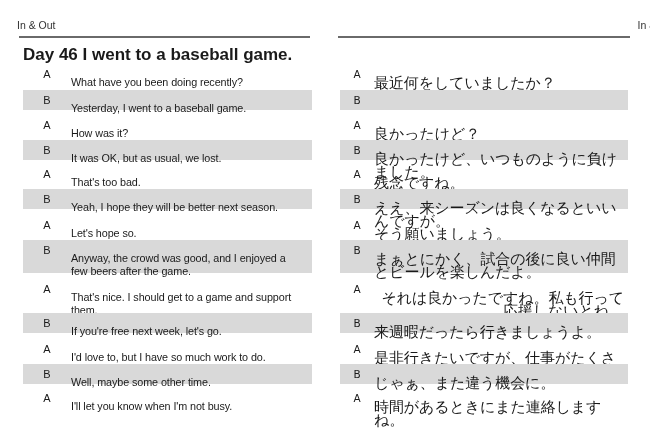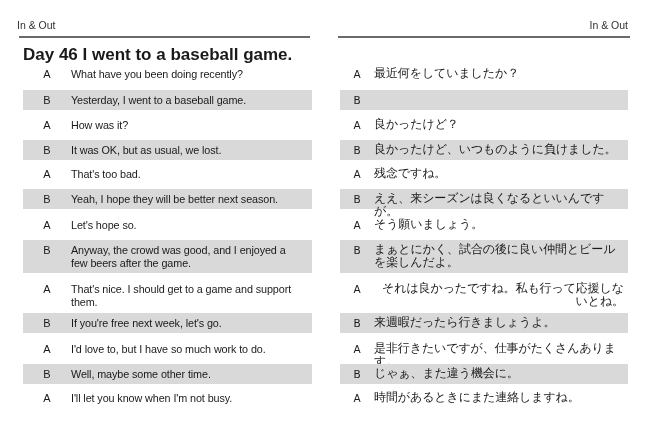--- a/index.html
+++ b/index.html
@@ -1,38 +1,38 @@
 <!DOCTYPE html>
 <html><head>
 <meta charset="utf-8">
 <style>
   html, body { margin:0; padding:0; background:#ffffff; }
   body { width:650px; height:448px; position:relative; overflow:hidden;
          font-family:"Liberation Sans", sans-serif; color:#1a1a1a; }
-  .page { position:absolute; top:0; height:388px; }
+  .page { position:absolute; top:0; height:388px;padding-left:48px; }
   .page.left { left:0; width:325px; }
   .page.right { left:325px; width:325px; }
   .running-head { position:absolute; top:19px; font-size:10.5px; color:#333; }
   .left .running-head { left:17px; }
   .right .running-head { right:22px; }
   .rule { position:absolute; top:36px; height:2px; background:#6a6a6a; }
   .left .rule { left:19px; width:291px; }
   .right .rule { left:13px; width:292px; }
   .title { position:absolute; top:45px; font-size:17px; font-weight:bold; }
   .left .title { left:23px; }
   .right .title { left:13px; font-weight:normal; font-family:"DejaVu Sans", sans-serif; font-size:12px; }
   .row { position:absolute; display:flex; align-items:flex-start; box-sizing:border-box; padding-top:4px; }
   .left .row { left:23px; width:289px; }
   .right .row { left:15px; width:288px; }
   .row.shaded { background:#d9d9d9; }
   .speaker { width:47px; text-align:center; font-size:11px; flex:none; }
   .left .speaker { width:48px; }
   .right .speaker { width:34px; font-family:"DejaVu Sans", sans-serif; font-size:10.5px; }
-  .line { font-size:10.8px; line-height:13px; letter-spacing:-0.1px; }
-  .right .line { font-family:Liberation Mono, monospace; font-size:12px; line-height:13px; }
+  .line { font-size:10.8px; line-height:13px; letter-spacing:-0.1px;margin-top:8px; }
+  .right .line { font-family:Liberation Sans, sans-serif; font-size:15px; line-height:13px; }
 </style>
 </head>
 <body>
 
 <div class="page left">
   <div class="running-head">In &amp; Out</div>
   <div class="rule"></div>
   <div class="title">Day 46 I went to a baseball game.</div>
 
   <div class="row" style="top:64px;height:20px;">

